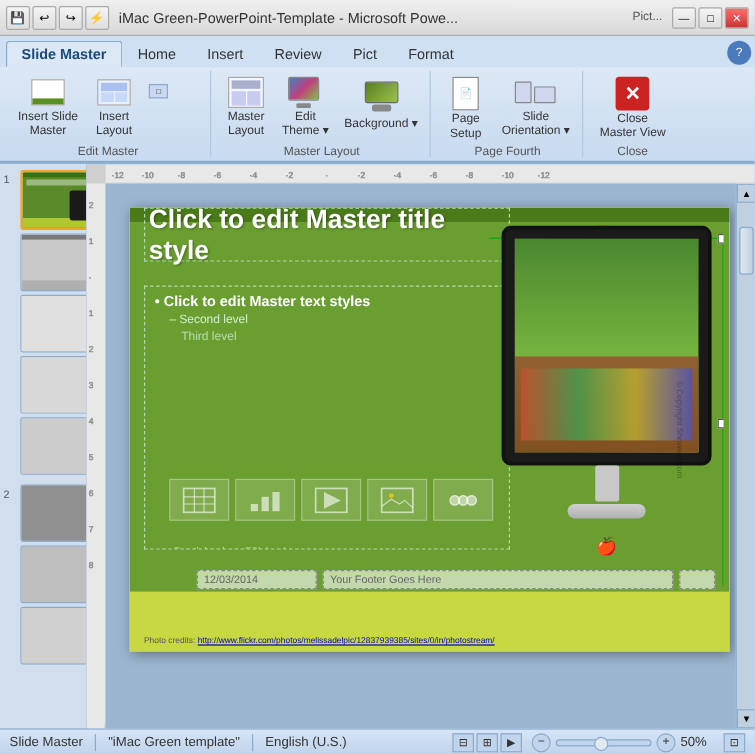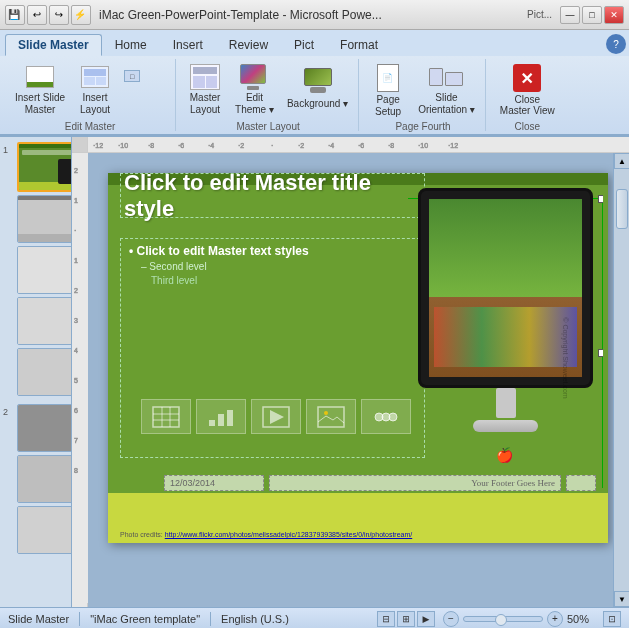--- a/index.html
+++ b/index.html
@@ -418,21 +418,21 @@
       margin-left: 44px;
     }
     .footer-box {
       border: 1px dashed #888;
       padding: 2px 5px;
       font-size: 9px;
       color: #666;
       background: rgba(255,255,255,0.6);
     }
     .footer-box.date { width: 100px; }
-    .footer-box.text { flex: 1; text-align: right; font-family: Liberation Serif, serif; }
+    .footer-box.text { flex: 1; text-align: left; }
     .footer-box.num { width: 30px; text-align: right; }
 
     
     .photo-credit {
       position: absolute;
       bottom: 5px;
       left: 12px;
       right: 12px;
       font-size: 7px;
       color: #555;

